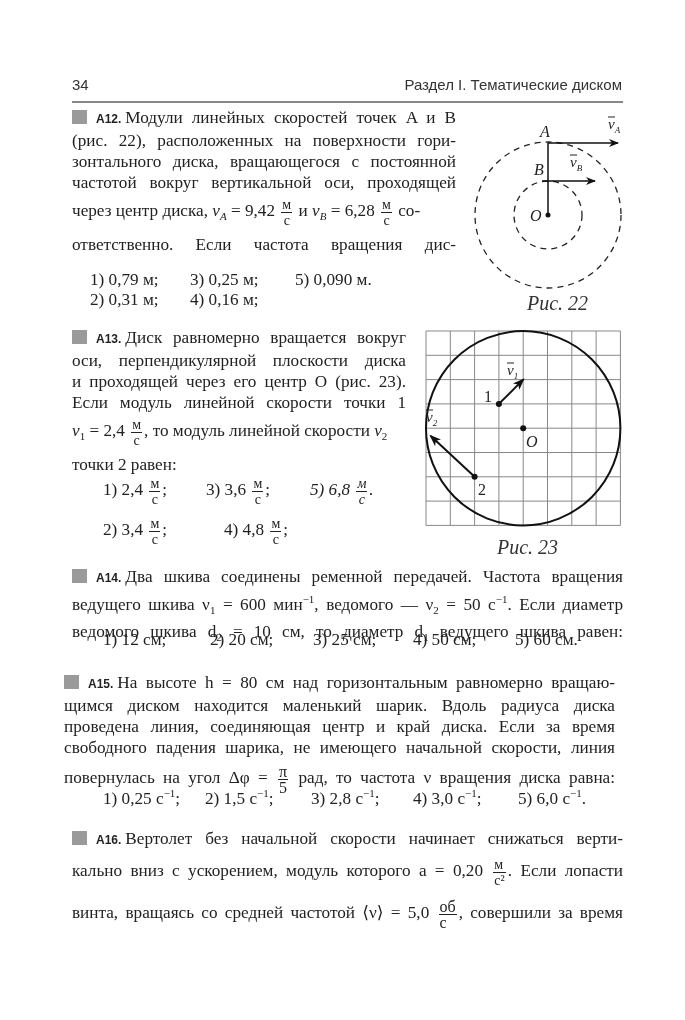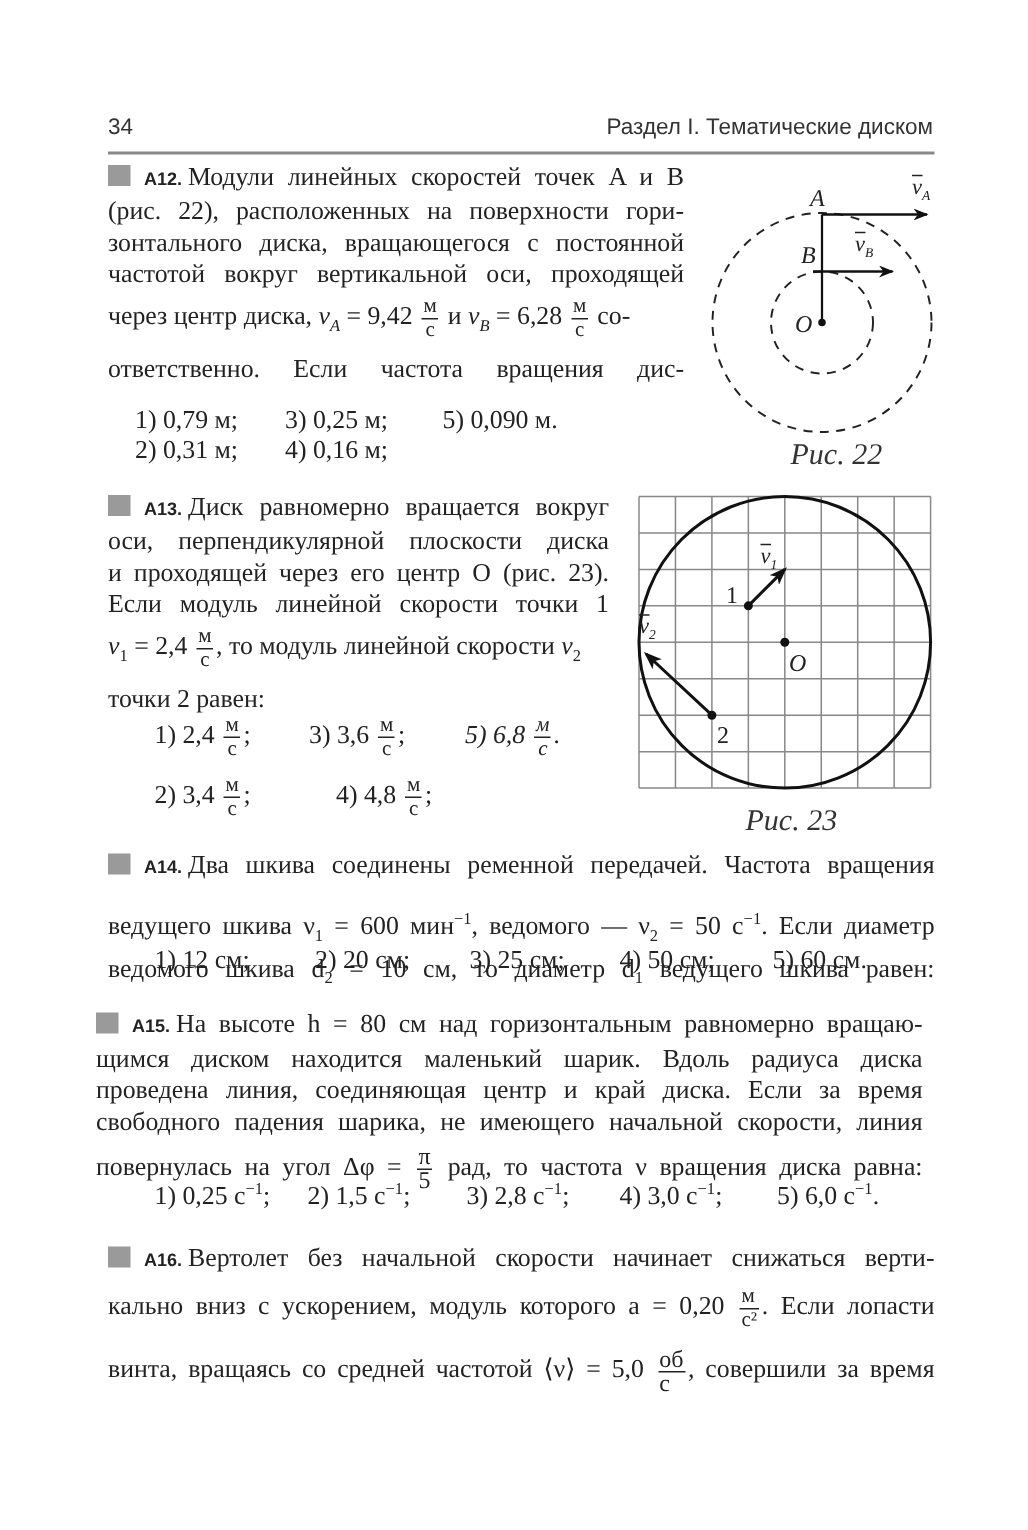--- a/index.html
+++ b/index.html
@@ -125,21 +125,21 @@
   <text x="106" y="122" font-size="16" font-style="italic" fill="#222">O</text>
   <text x="87" y="50" font-size="15" font-style="italic" fill="#222"><tspan>v</tspan><tspan dy="4" font-size="9">1</tspan></text>
   <line x1="87" y1="38" x2="94" y2="38" stroke="#222" stroke-width="1"></line>
   <text x="6" y="97" font-size="15" font-style="italic" fill="#222"><tspan>v</tspan><tspan dy="4" font-size="9">2</tspan></text>
   <line x1="6" y1="85" x2="13" y2="85" stroke="#222" stroke-width="1"></line>
 </svg>
 <div class="caption" style="left:497px; top:536px;">Рис. 23</div>
 
 <div class="block" style="left:72px; top:566px; width:551px;">
   <p style="text-align-last:justify;"><span class="mark"></span><span class="qn">A14.</span><span>Два шкива соединены ременной передачей. Частота вращения</span></p>
-  <p style="text-align-last:justify;margin-top:14px;"><span>ведущего шкива ν</span><sub>1</sub><span> = 600 мин</span><sup>−1</sup><span>, ведомого — ν</span><sub>2</sub><span> = 50 с</span><sup>−1</sup><span>. Если диаметр</span></p>
+  <p style="text-align-last:justify;"><span>ведущего шкива ν</span><sub>1</sub><span> = 600 мин</span><sup>−1</sup><span>, ведомого — ν</span><sub>2</sub><span> = 50 с</span><sup>−1</sup><span>. Если диаметр</span></p>
   <p style="text-align-last:justify;"><span>ведомого шкива d</span><sub>2</sub><span> = 10 см, то диаметр d</span><sub>1</sub><span> ведущего шкива равен:</span></p>
 </div>
 <div style="font-size:17.2px;">
   <span class="ans" style="left:103px; top:630px;">1) 12 см;</span>
   <span class="ans" style="left:210px; top:630px;">2) 20 см;</span>
   <span class="ans" style="left:313px; top:630px;">3) 25 см;</span>
   <span class="ans" style="left:413px; top:630px;">4) 50 см;</span>
   <span class="ans" style="left:515px; top:630px;">5) 60 см.</span>
 </div>
 

